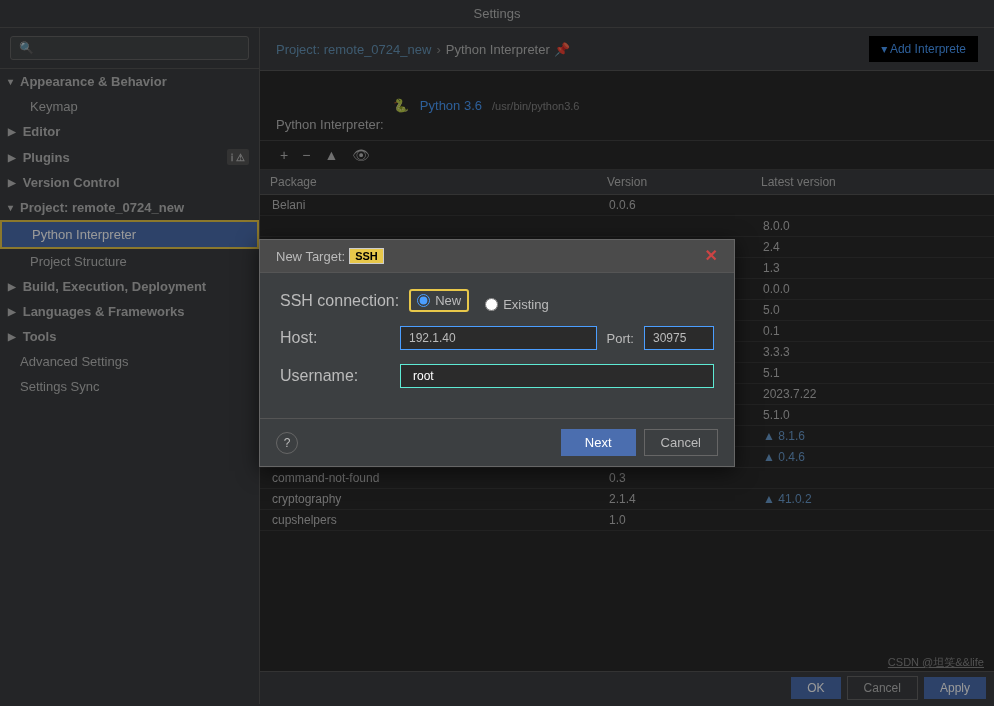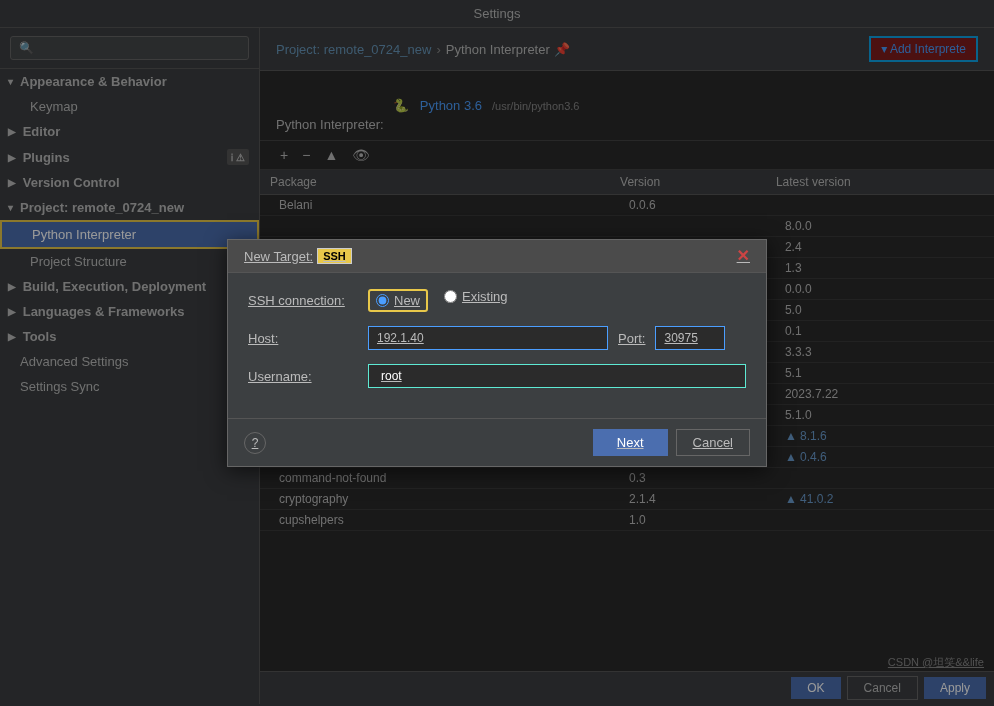--- a/index.html
+++ b/index.html
@@ -104,22 +104,22 @@
       display: flex;
       align-items: center;
       gap: 5px;
     }
 
     .breadcrumb .project { color: #6897bb; }
     .breadcrumb .separator { color: #888; }
     .breadcrumb .current { color: #bbbbbb; }
 
     .add-interpreter-btn {
-      background: #7f1d1d;
-      border: 2px solid #0ea5e9;
+      background: #000000;
+      border: 2px solid #000000;
       color: #4b9eff;
       padding: 4px 10px;
       cursor: pointer;
       font-size: 12px;
     }
 
     .interpreter-row {
       display: flex;
       align-items: center;
       padding: 8px 16px;
@@ -158,21 +158,21 @@
     .package-table th {
       background: #3c3f41;
       color: #bbb;
       padding: 5px 10px;
       text-align: left;
       border-bottom: 1px solid #555;
       font-weight: normal;
     }
 
     .package-table td {
-      padding: 3px 19px;
+      padding: 3px 12px;
       border-bottom: 1px solid #3a3a3a;
       color: #bbb;
     }
 
     .table-scroll {
       overflow-y: auto;
       flex: 1;
     }
 
     
@@ -211,23 +211,22 @@
       background: rgba(0,0,0,0.4);
       display: flex;
       align-items: center;
       justify-content: center;
       z-index: 100;
     }
 
     .modal {
       background: #3c3f41;
       border: 1px solid #666;
-      width: 540px;
+      width: 476px;
       box-shadow: 0 4px 20px rgba(0,0,0,0.6);
-      text-decoration: underline;
     }
 
     .modal-header {
       background: #4b4b4b;
       padding: 8px 16px;
       display: flex;
       align-items: center;
       justify-content: space-between;
       border-bottom: 1px solid #555;
     }
@@ -271,28 +270,28 @@
 
     .form-row {
       display: flex;
       align-items: center;
       margin-bottom: 14px;
       gap: 10px;
     }
 
     .form-label {
       color: #bbb;
-      font-size: 13px;
+      font-size: 16px;
       min-width: 110px;
     }
 
     .radio-group {
       display: flex;
       gap: 16px;
-      align-items: flex-start;
+      align-items: flex-end;
     }
 
     .radio-option {
       display: flex;
       align-items: center;
       gap: 5px;
       cursor: pointer;
     }
 
     .radio-option input[type=radio] {

